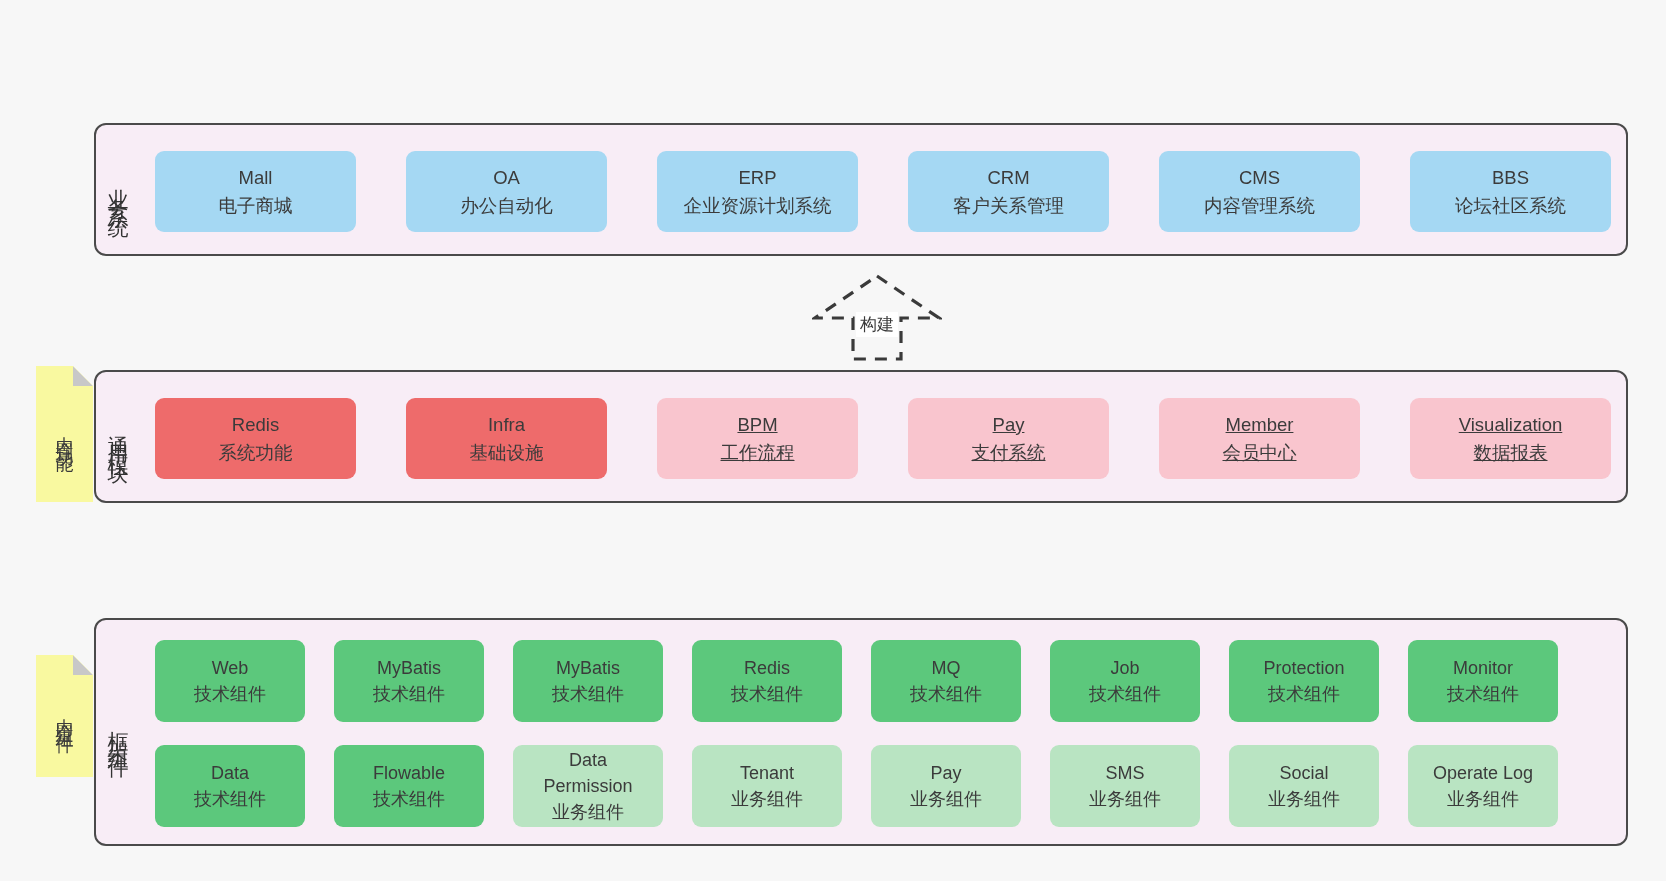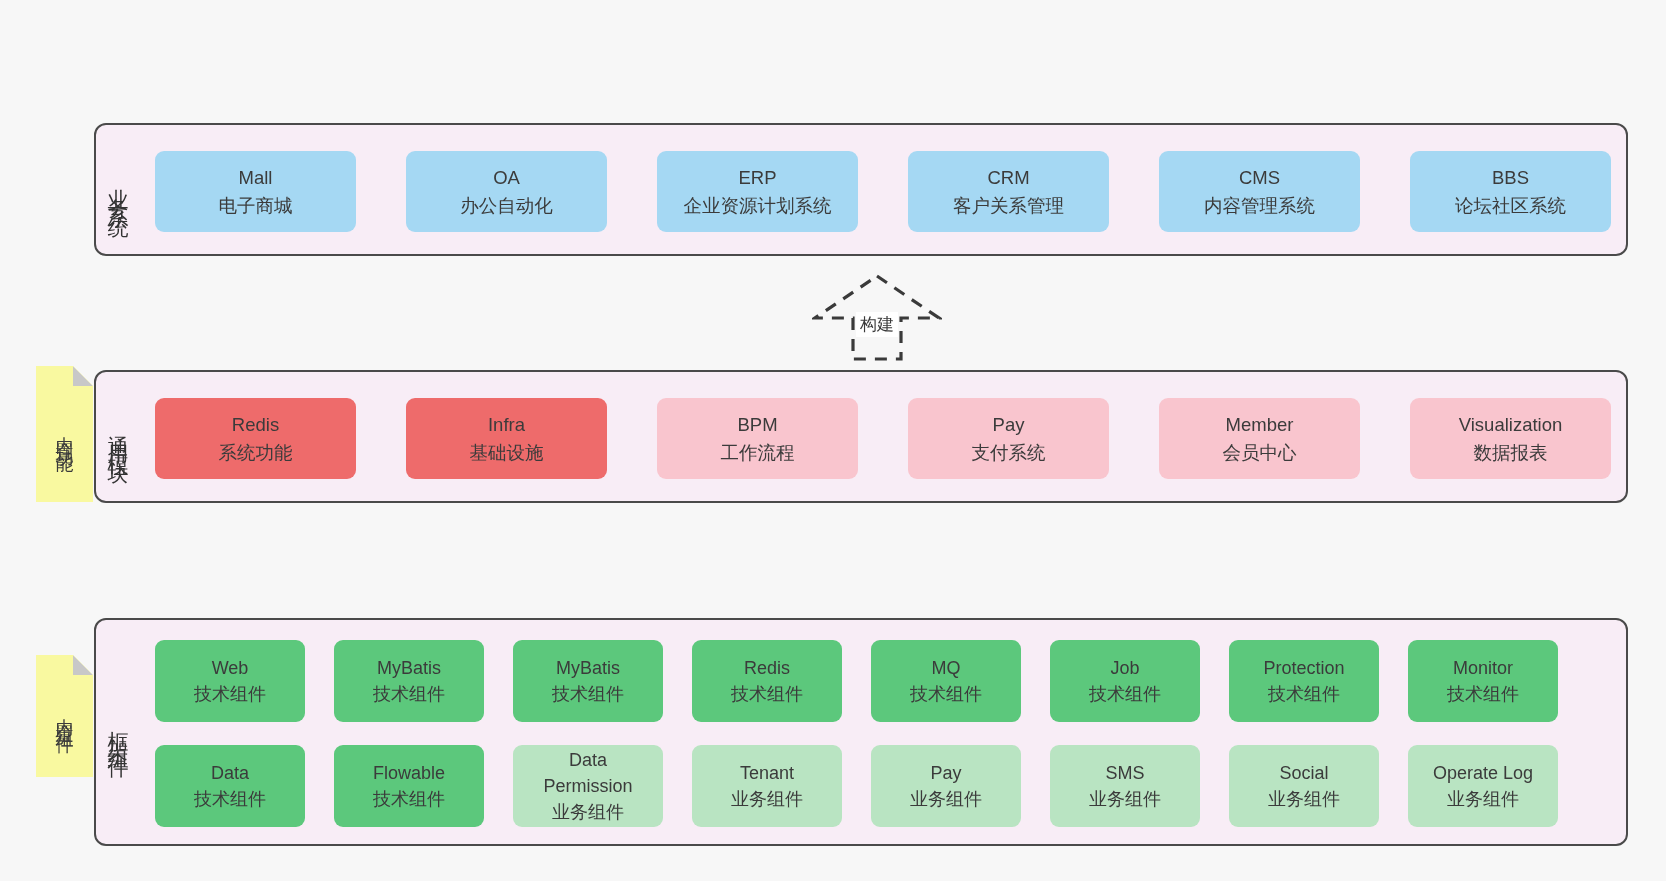--- a/index.html
+++ b/index.html
@@ -39,21 +39,21 @@
     box-sizing:border-box; border-radius:9px;
     display:flex; flex-direction:column; justify-content:center; align-items:center;
     text-align:center; color:var(--text-dark,#3b3b3b);
     font-size:18.5px; line-height:28px; padding:2px 6px;
   }
   .row-six .box   { width:201px; height:81px; }
   .row-eight .box { width:150px; height:82px; line-height:26px; font-size:18px; }
 
   .blue       { background:var(--box-blue,#a5d8f3); }
   .red        { background:var(--box-red,#ee6b6b); }
-  .pink       { background:var(--box-pink,#f9c5ce); }
+  .pink       { background:var(--box-pink,#f9c5ce);text-decoration:underline; }
   .green      { background:var(--box-green,#5cc87c); }
   .lightgreen { background:var(--box-light-green,#b9e4c2); }
 
   .wrap-name { max-width:112px; }
 
   
   .note {
     position:absolute; left:36px; width:57px;
     background:var(--note-yellow,#f9f9a0);
     clip-path:polygon(0 0, calc(100% - 20px) 0, 100% 20px, 100% 100%, 0 100%);

